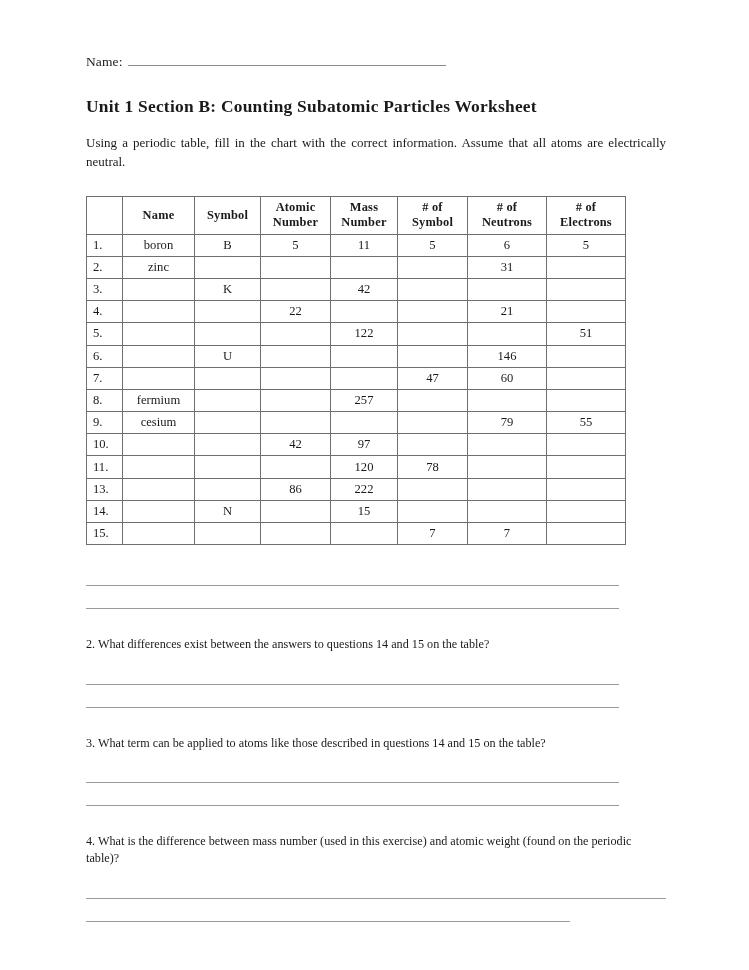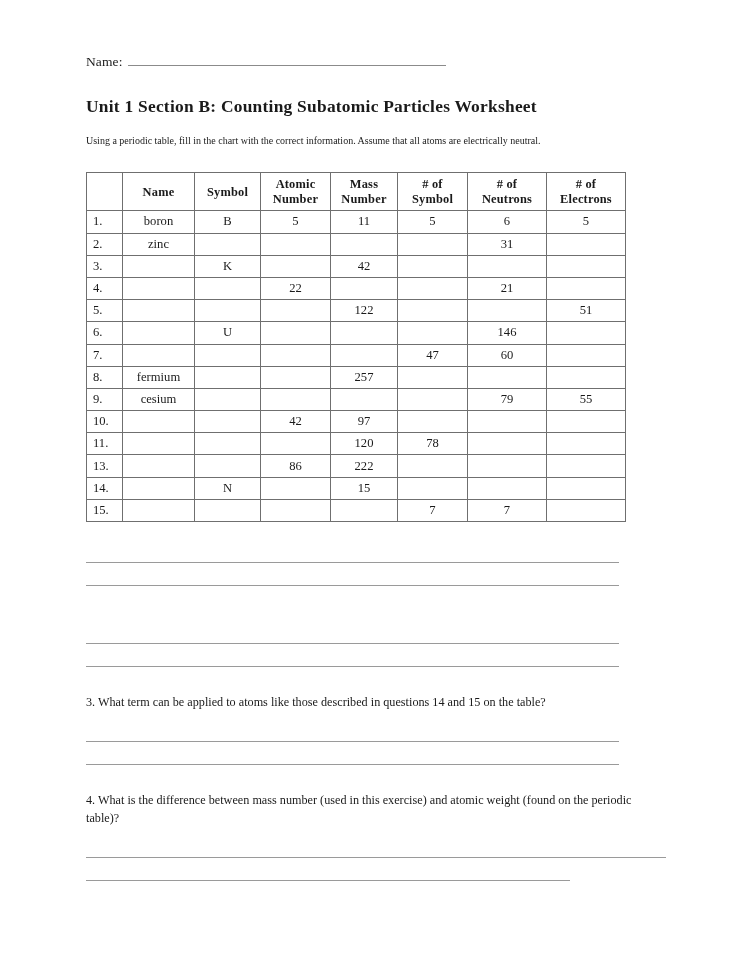--- a/index.html
+++ b/index.html
@@ -50,21 +50,21 @@
     font-size: 17.4px;
     font-weight: bold;
     letter-spacing: .25px;
     margin: 20px 0 16px 0;
     line-height: 1.2;
     white-space: nowrap;
   }
 
   
   .intro {
-    font-size: 10px;
+    font-size: 13px;
     line-height: 1.45;
     margin: 17px 0 0 0;
     width: 580px;
     text-align: justify;
   }
 
   
   .chart-wrap {
     margin-top: 24px;
   }
@@ -333,20 +333,21 @@
   <div class="questions">
 
     <div class="q-block">
       <div class="ans-line first w-533"></div>
       <div class="ans-line w-533"></div>
     </div>
 
     <div class="gap-q"></div>
 
     <div class="q-block">
+      <p class="q-text">2. What differences exist between the answers to questions 14 and 15 on the table?</p>
       <div class="ans-line first w-533"></div>
       <div class="ans-line w-533"></div>
     </div>
 
     <div class="gap-q"></div>
 
     <div class="q-block">
       <p class="q-text">3. What term can be applied to atoms like those described in questions 14 and 15 on the table?</p>
       <div class="ans-line first w-533"></div>
       <div class="ans-line w-533"></div>

